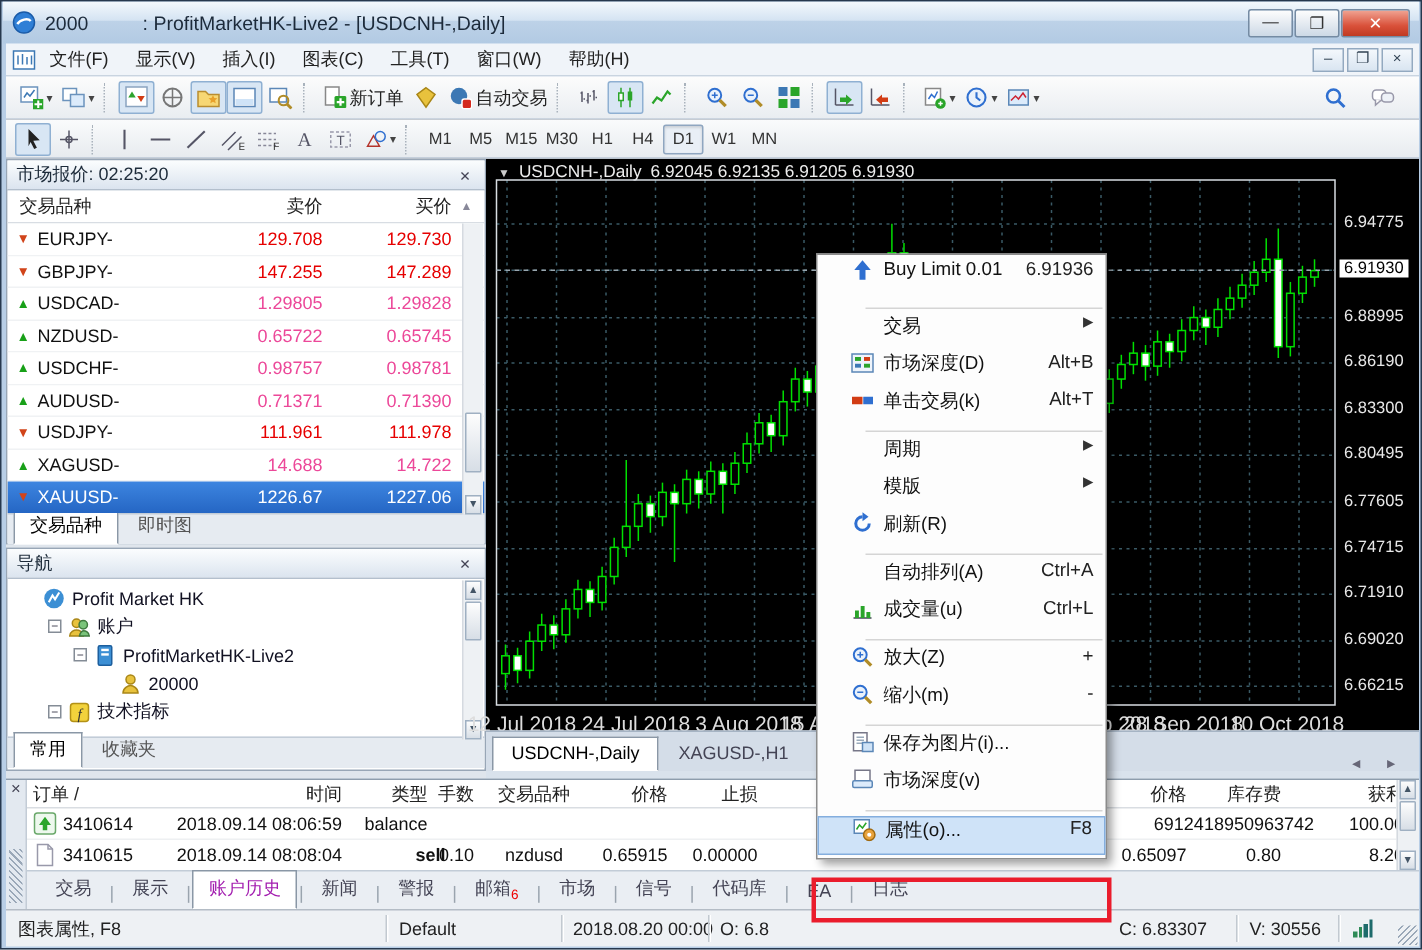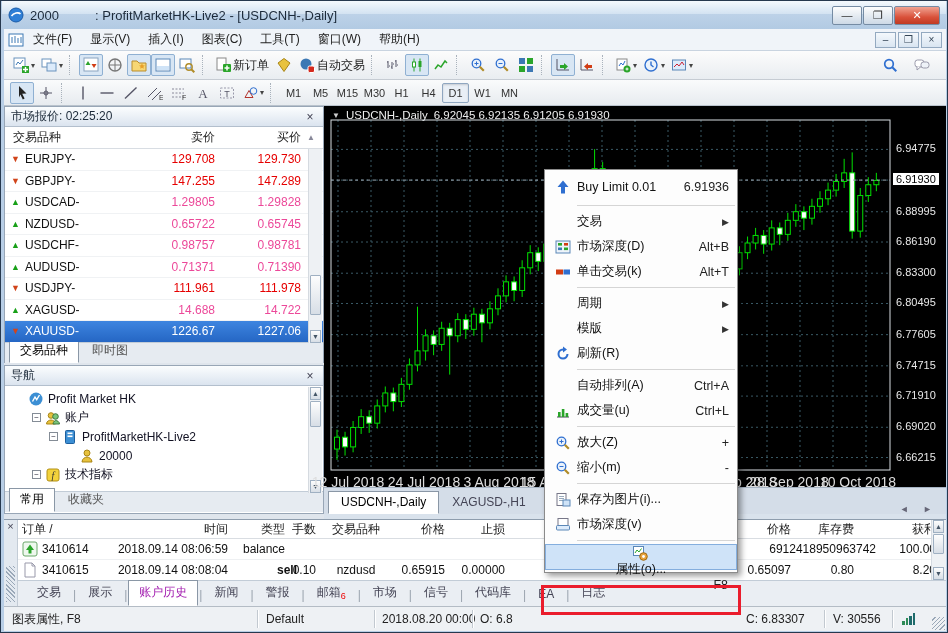--- a/index.html
+++ b/index.html
@@ -69,27 +69,27 @@
   .price-label.current{background:#fff;color:#000;padding:0 3px;left:569px;}
   .date-label{position:absolute;color:#ddd;font-size:14px;transform:translateX(-50%);white-space:nowrap;}
   .chart-tabs{position:absolute;left:0;top:381px;width:622px;height:27px;background:#d4dde8;border-top:1px solid #a6b4c4;
     display:flex;align-items:flex-end;padding:0 4px;}
   .ctab{padding:3px 12px 4px;font-size:12px;color:#445;border:1px solid transparent;}
   .ctab.active{background:#fff;border-color:#8a97a6;border-bottom-color:#fff;color:#000;}
   .ctab-arrows{margin-left:auto;color:#667;font-size:9px;letter-spacing:6px;padding-right:4px;}
   
   .ctx{position:absolute;left:543px;top:168px;width:194px;background:#fdfdfd;border:1px solid #8b8b8b;
     box-shadow:3px 3px 6px rgba(0,0,0,.4);z-index:50;padding:2px 0;}
-  .ctx-item{position:relative;height:25px;display:flex;align-items:center;padding:0 8px 0 6px;color:#111;font-size:12.5px;}
+  .ctx-item{position:relative;height:25px;display:flex;padding:0 8px 0 18px;color:#111;font-size:12.5px;}
   .ctx-item .ico{width:24px;display:flex;justify-content:center;}
   .ctx-item .ico.boxed{border:1px solid #7da7d9;background:#dcecfb;border-radius:2px;height:20px;align-items:center;}
   .ctx-item .lab{margin-left:2px;}
   .ctx-item .sc{margin-left:auto;color:#222;}
   .ctx-item .sub{margin-left:auto;font-size:9px;color:#333;}
-  .ctx-item.hl{background:#cfe3f8;border:1px solid #84aede;height:26px;flex-direction:column;}
+  .ctx-item.hl{background:#cfe3f8;border:1px solid #84aede;height:26px;}
   .ctx-sep{height:7px;display:flex;align-items:center;}
   .ctx-sep i{display:block;border-top:1px solid #d5d5d5;flex:1;margin-left:32px;margin-right:2px;}
   .ctx-buy{height:30px;}
   .red-box{position:absolute;left:540px;top:584px;width:200px;height:30px;border:3px solid #ea1c2c;z-index:60;}
   
   .terminal{position:absolute;left:3px;top:518px;width:942px;height:87px;background:#fff;border-top:1px solid #8e9dad;}
   .term-strip{position:absolute;left:0;top:0;width:14px;height:87px;background:#e3e9f0;border-right:1px solid #c3ccd6;}
   .term-close{height:14px;text-align:center;font-size:11px;color:#445;line-height:13px;}
   .term-grip{position:absolute;left:2px;top:46px;width:9px;height:36px;
     background:repeating-linear-gradient(45deg,#9aa8b8 0 1px,transparent 1px 3px);}

